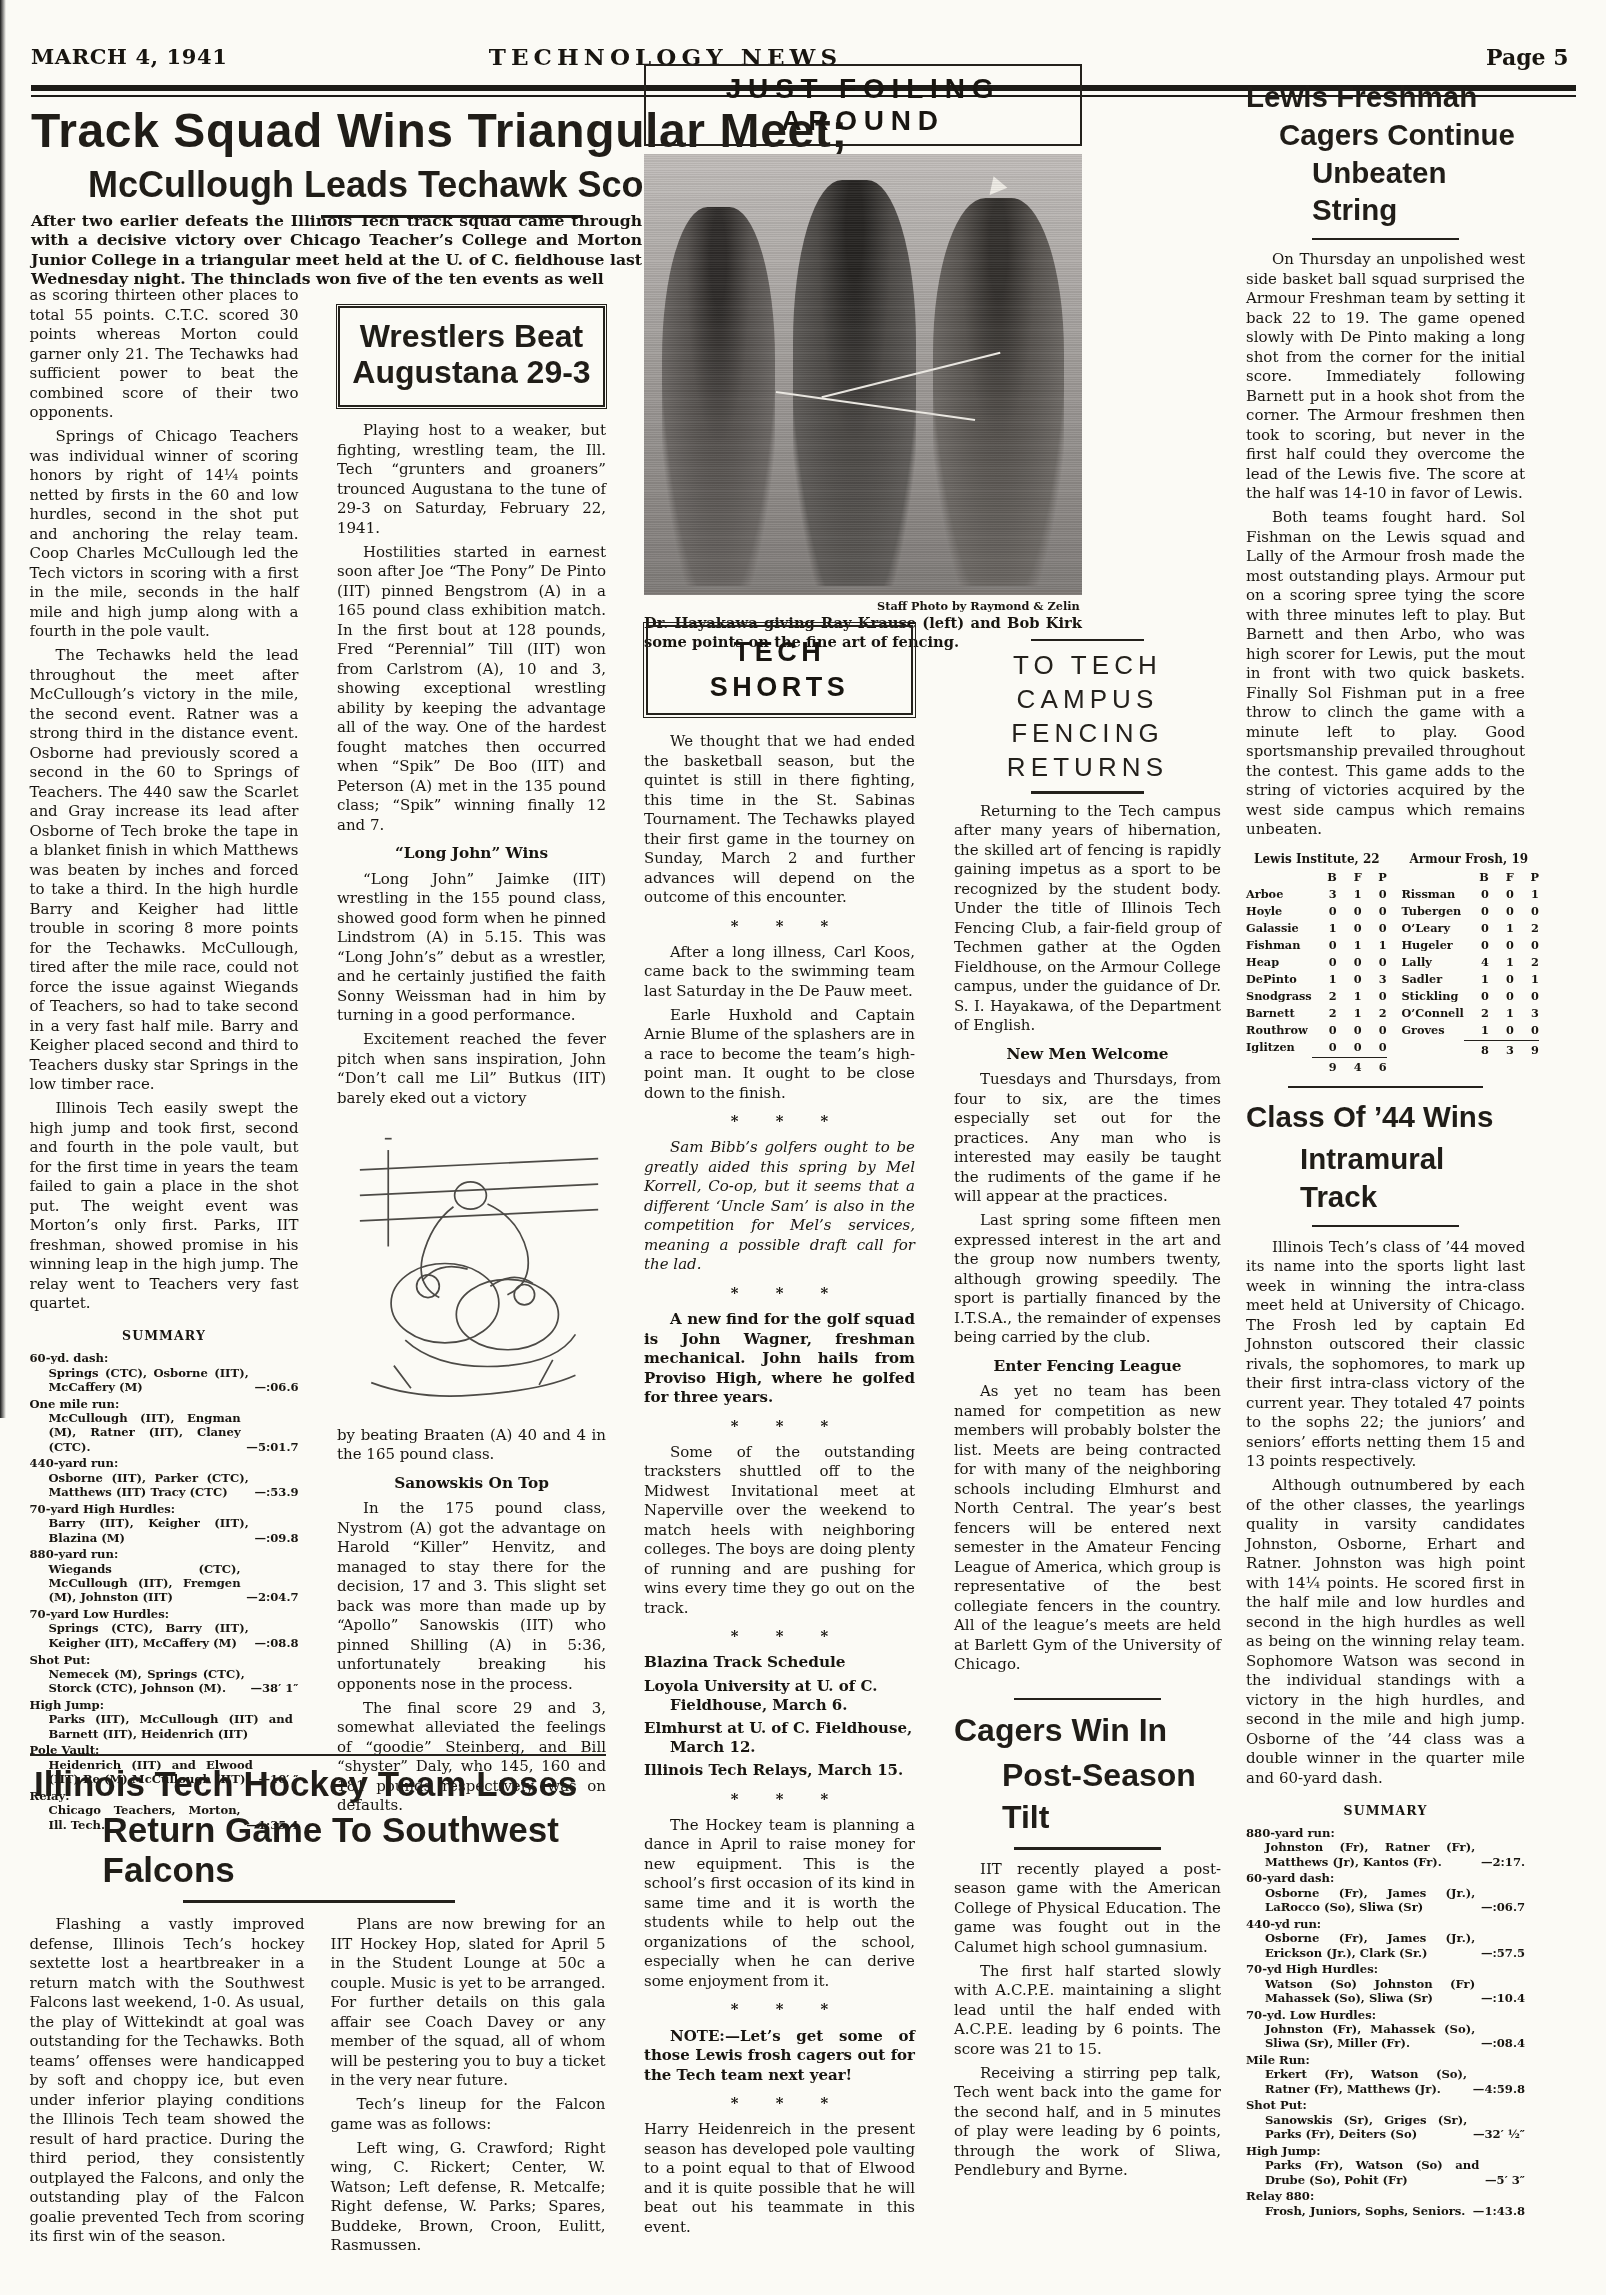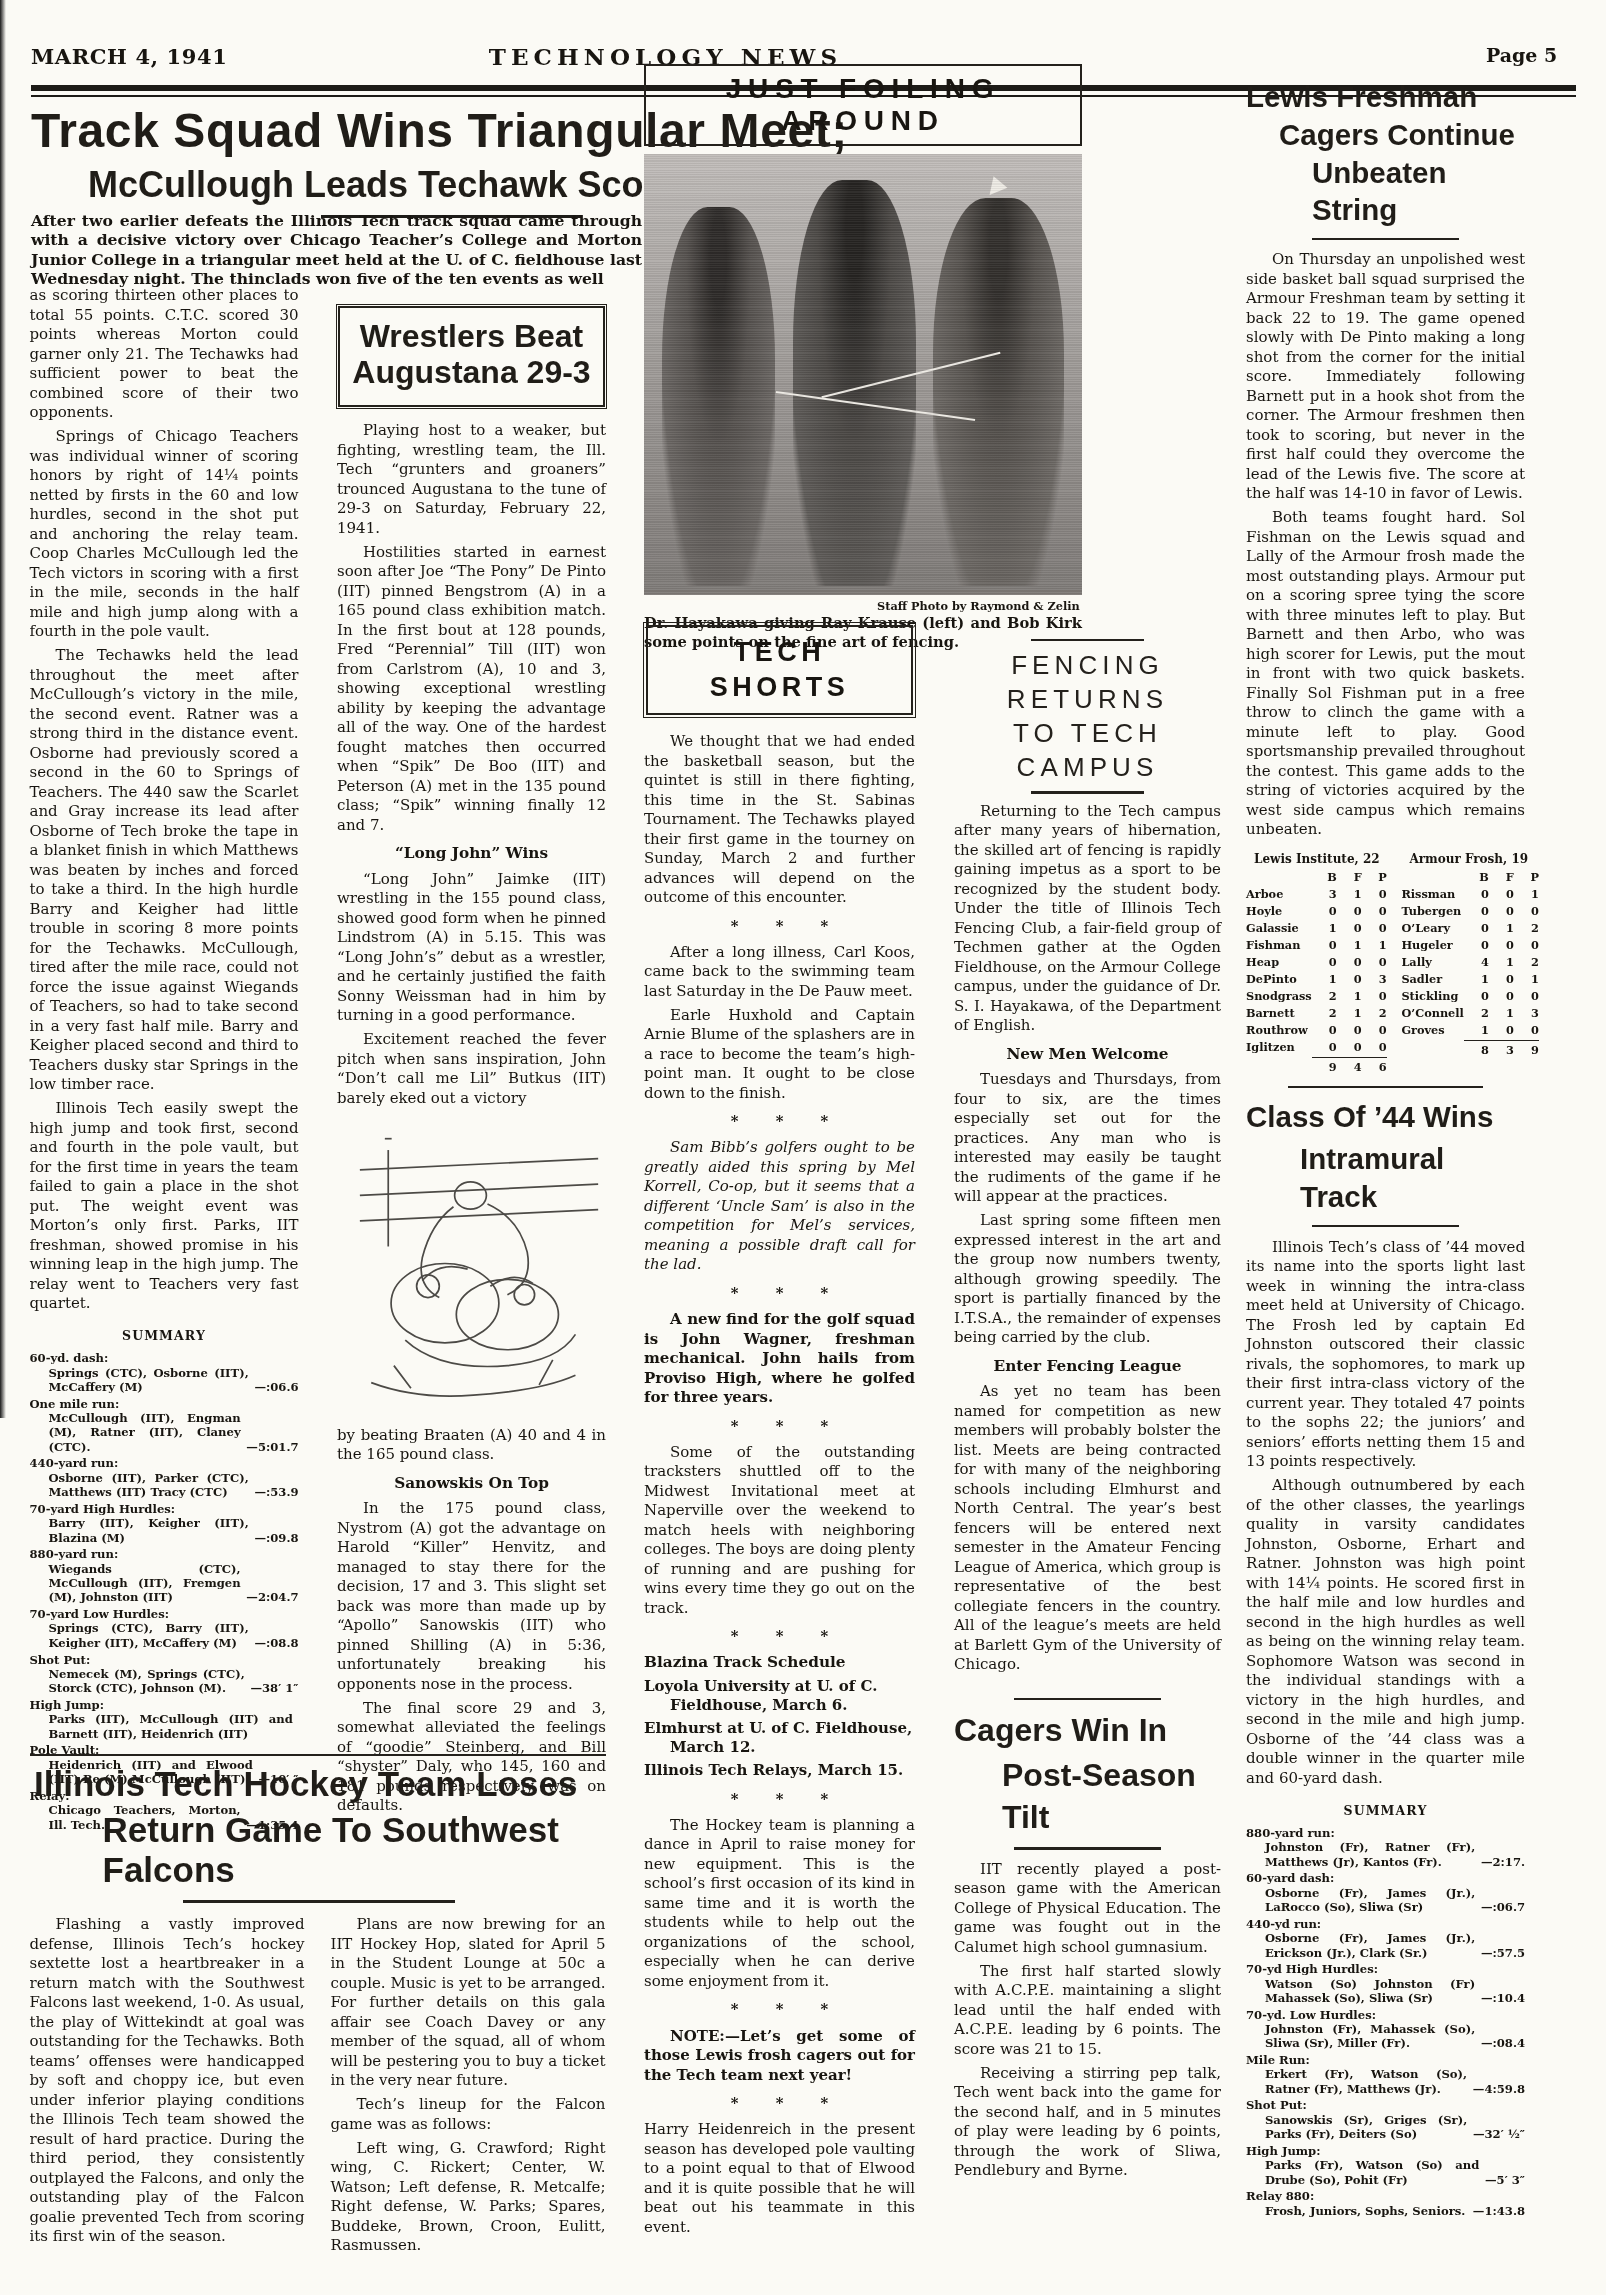--- a/index.html
+++ b/index.html
@@ -4,21 +4,21 @@
 <style>
   html,body{margin:0;padding:0;background:#4a4a4a;}
   .page{position:relative;width:1607px;height:2295px;background:#fbfaf5;color:#181510;
         font-family:"DejaVu Serif",serif;overflow:hidden;}
   .abs{position:absolute;}
   .scan-edge{left:0;top:0;width:5.7px;height:1418px;background:linear-gradient(90deg,#1c1c1c,rgba(28,28,28,0));}
 
   
   .m-date{left:31px;top:44px;font-size:21px;font-weight:bold;letter-spacing:0.6px;}
   .m-title{left:0;top:43px;width:1331px;text-align:center;font-size:23px;font-weight:bold;letter-spacing:5.1px;}
-  .m-page{left:1486px;top:44px;font-size:19px;font-weight:bold;}
+  .m-page{left:1486px;top:44px;font-size:22px;font-weight:bold;}
   .rule-a{left:31px;top:85px;width:1545px;height:5.7px;background:#1d1b17;}
   .rule-b{left:31px;top:95px;width:1545px;height:1.7px;background:#1d1b17;}
 
   
   .bodytext{font-size:15px;line-height:1.3;text-align:justify;}
   .bodytext p{margin:0 0 4.5px 0;text-indent:26px;}
   .bodytext p.noindent{text-indent:0;}
   .subhead{font-weight:bold;text-align:center;font-size:15.3px;margin:9px 0 5.7px;text-indent:0;}
   .italic{font-style:italic;}
   .boldp{font-weight:bold;}
@@ -299,22 +299,22 @@
     <p>The Hockey team is planning a dance in April to raise money for new equipment.  This is the school’s first occasion of its kind in same time and it is worth the students while to help out the organizations of the school, especially when he can derive some enjoyment from it.</p>
     <div class="sep">* * *</div>
     <p class="boldp">NOTE:—Let’s get some of those Lewis frosh cagers out for the Tech team next year!</p>
     <div class="sep">* * *</div>
     <p class="noindent">Harry Heidenreich in the present season has developed pole vaulting to a point equal to that of Elwood and it is quite possible that he will beat out his teammate in this event.</p>
   </div>
 
   <div class="abs col4 bodytext">
     <div class="center-rule"></div>
     <div class="fencing-h">
+      <div>TO TECH CAMPUS</div>
       <div>FENCING RETURNS</div>
-      <div>TO TECH CAMPUS</div>
     </div>
     <div class="center-rule"></div>
     <p>Returning to the Tech campus after many years of hibernation, the skilled art of fencing is rapidly gaining impetus as a sport to be recognized by the student body. Under the title of Illinois Tech Fencing Club, a fair-field group of Techmen gather at the Ogden Fieldhouse, on the Armour College campus, under the guidance of Dr. S. I. Hayakawa, of the Department of English.</p>
     <div class="subhead">New Men Welcome</div>
     <p>Tuesdays and Thursdays, from four to six, are the times especially set out for the practices. Any man who is interested may easily be taught the rudiments of the game if he will appear at the practices.</p>
     <p>Last spring some fifteen men expressed interest in the art and the group now numbers twenty, although growing speedily.  The sport is partially financed by the I.T.S.A., the remainder of expenses being carried by the club.</p>
     <div class="subhead">Enter Fencing League</div>
     <p>As yet no team has been named for competition as new members will probably bolster the list. Meets are being contracted for with many of the neighboring schools including Elmhurst and North Central.  The year’s best fencers will be entered next semester in the Amateur Fencing League of America, which group is representative of the best collegiate fencers in the country. All of the league’s meets are held at Barlett Gym of the University of Chicago.</p>
 
     <div class="head-rule" style="margin-top:23px"></div>

